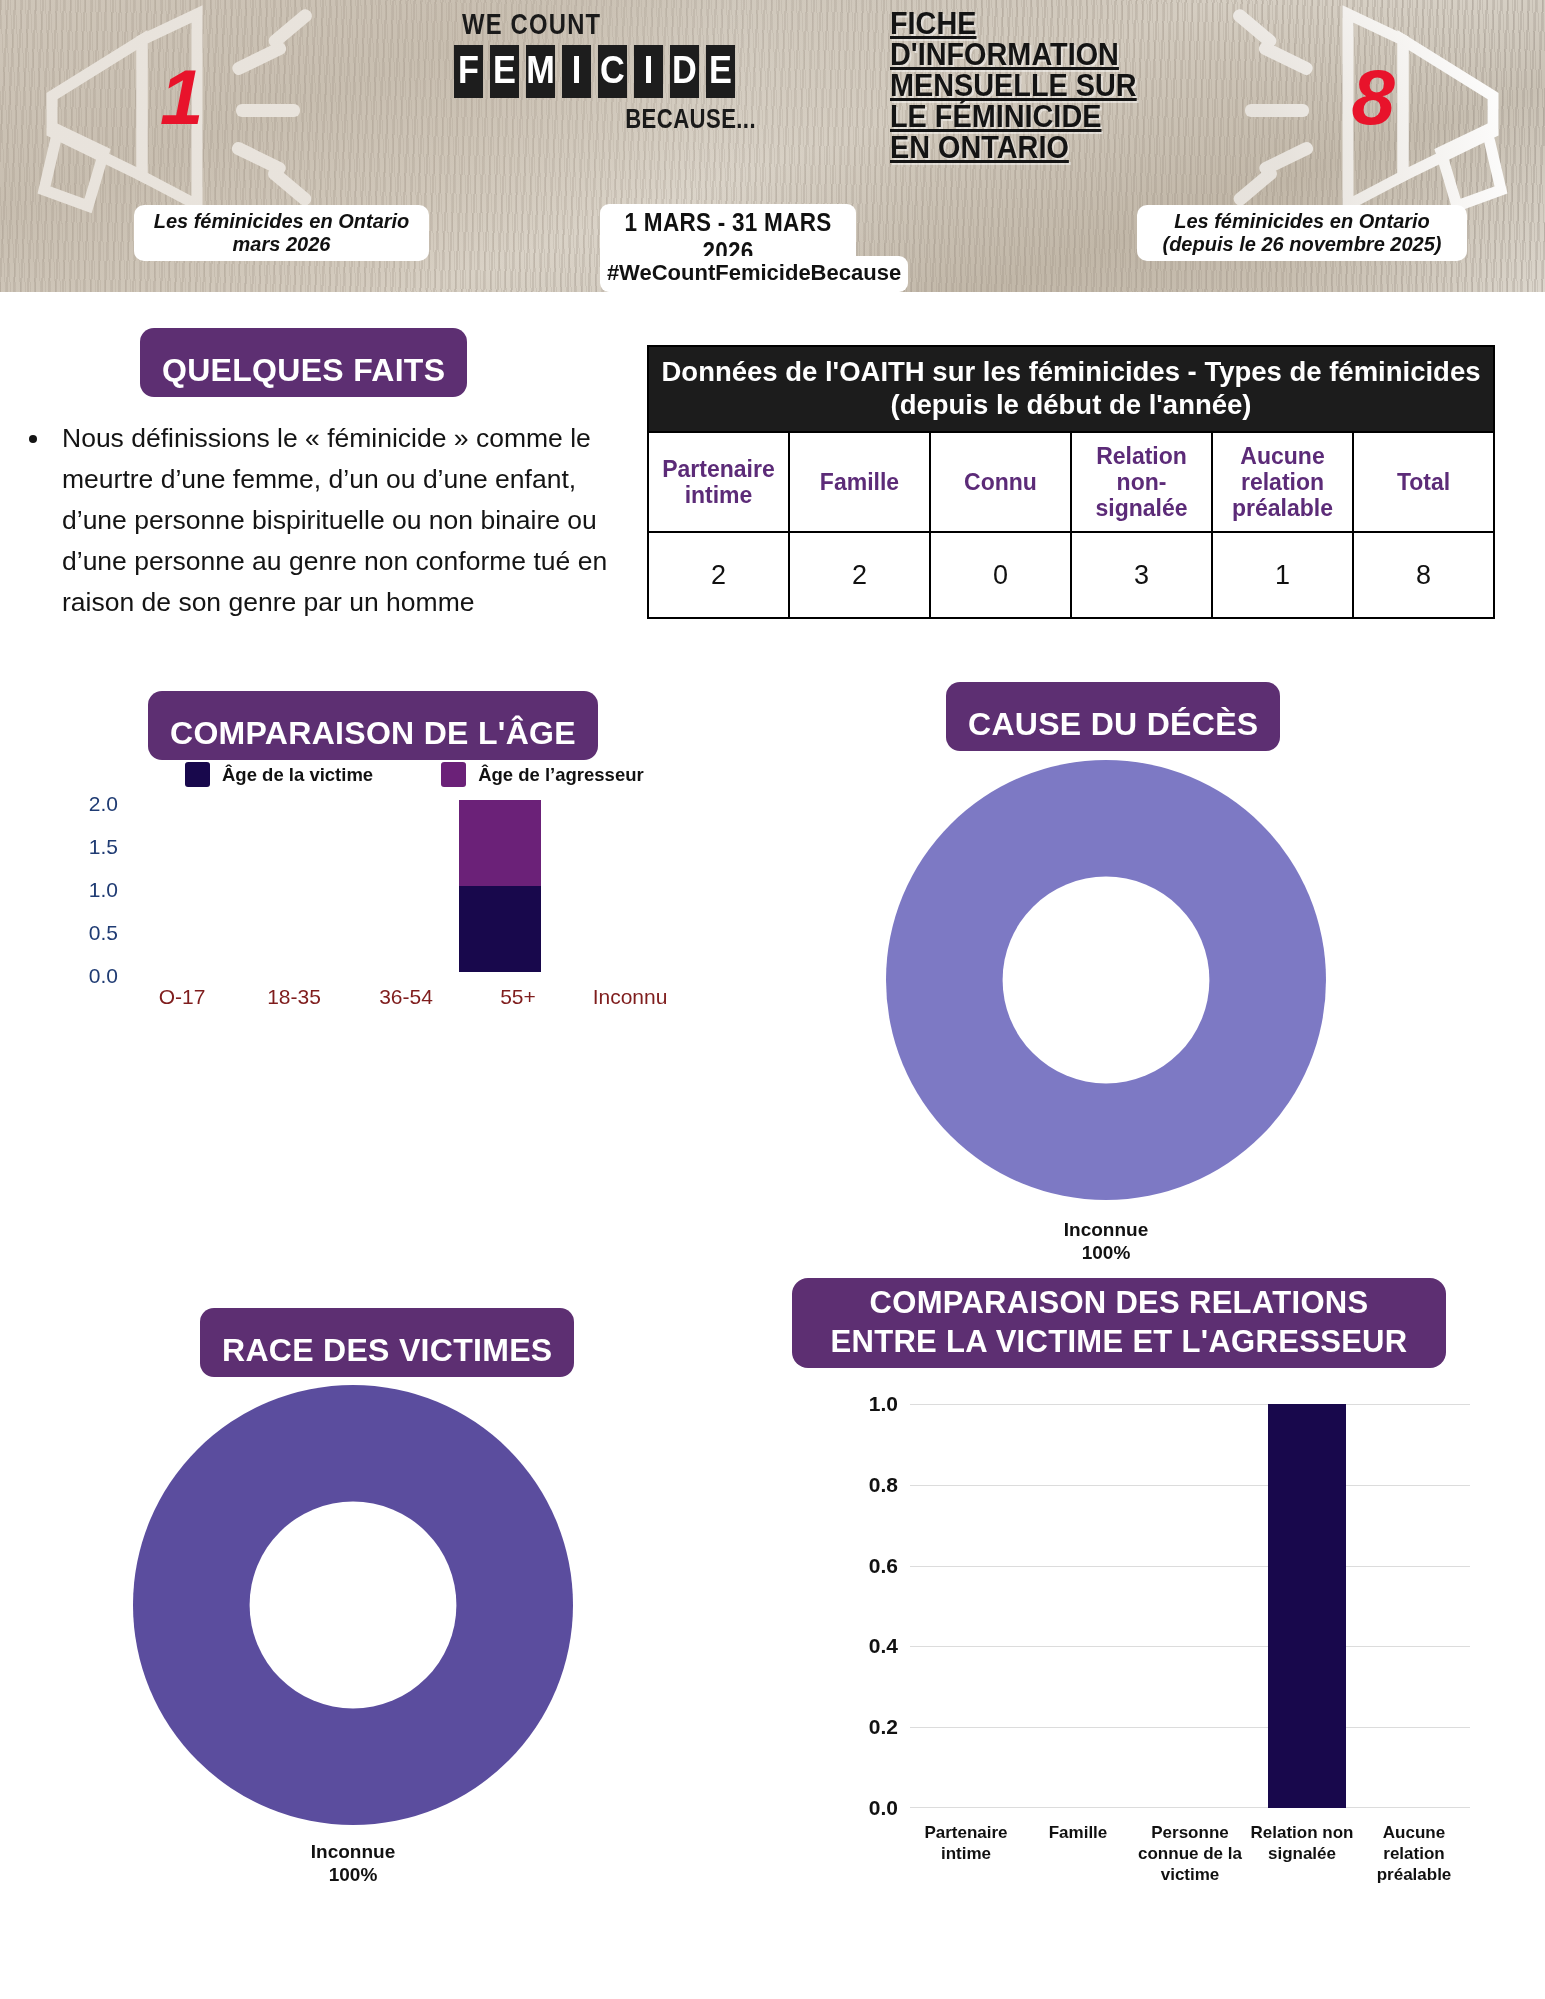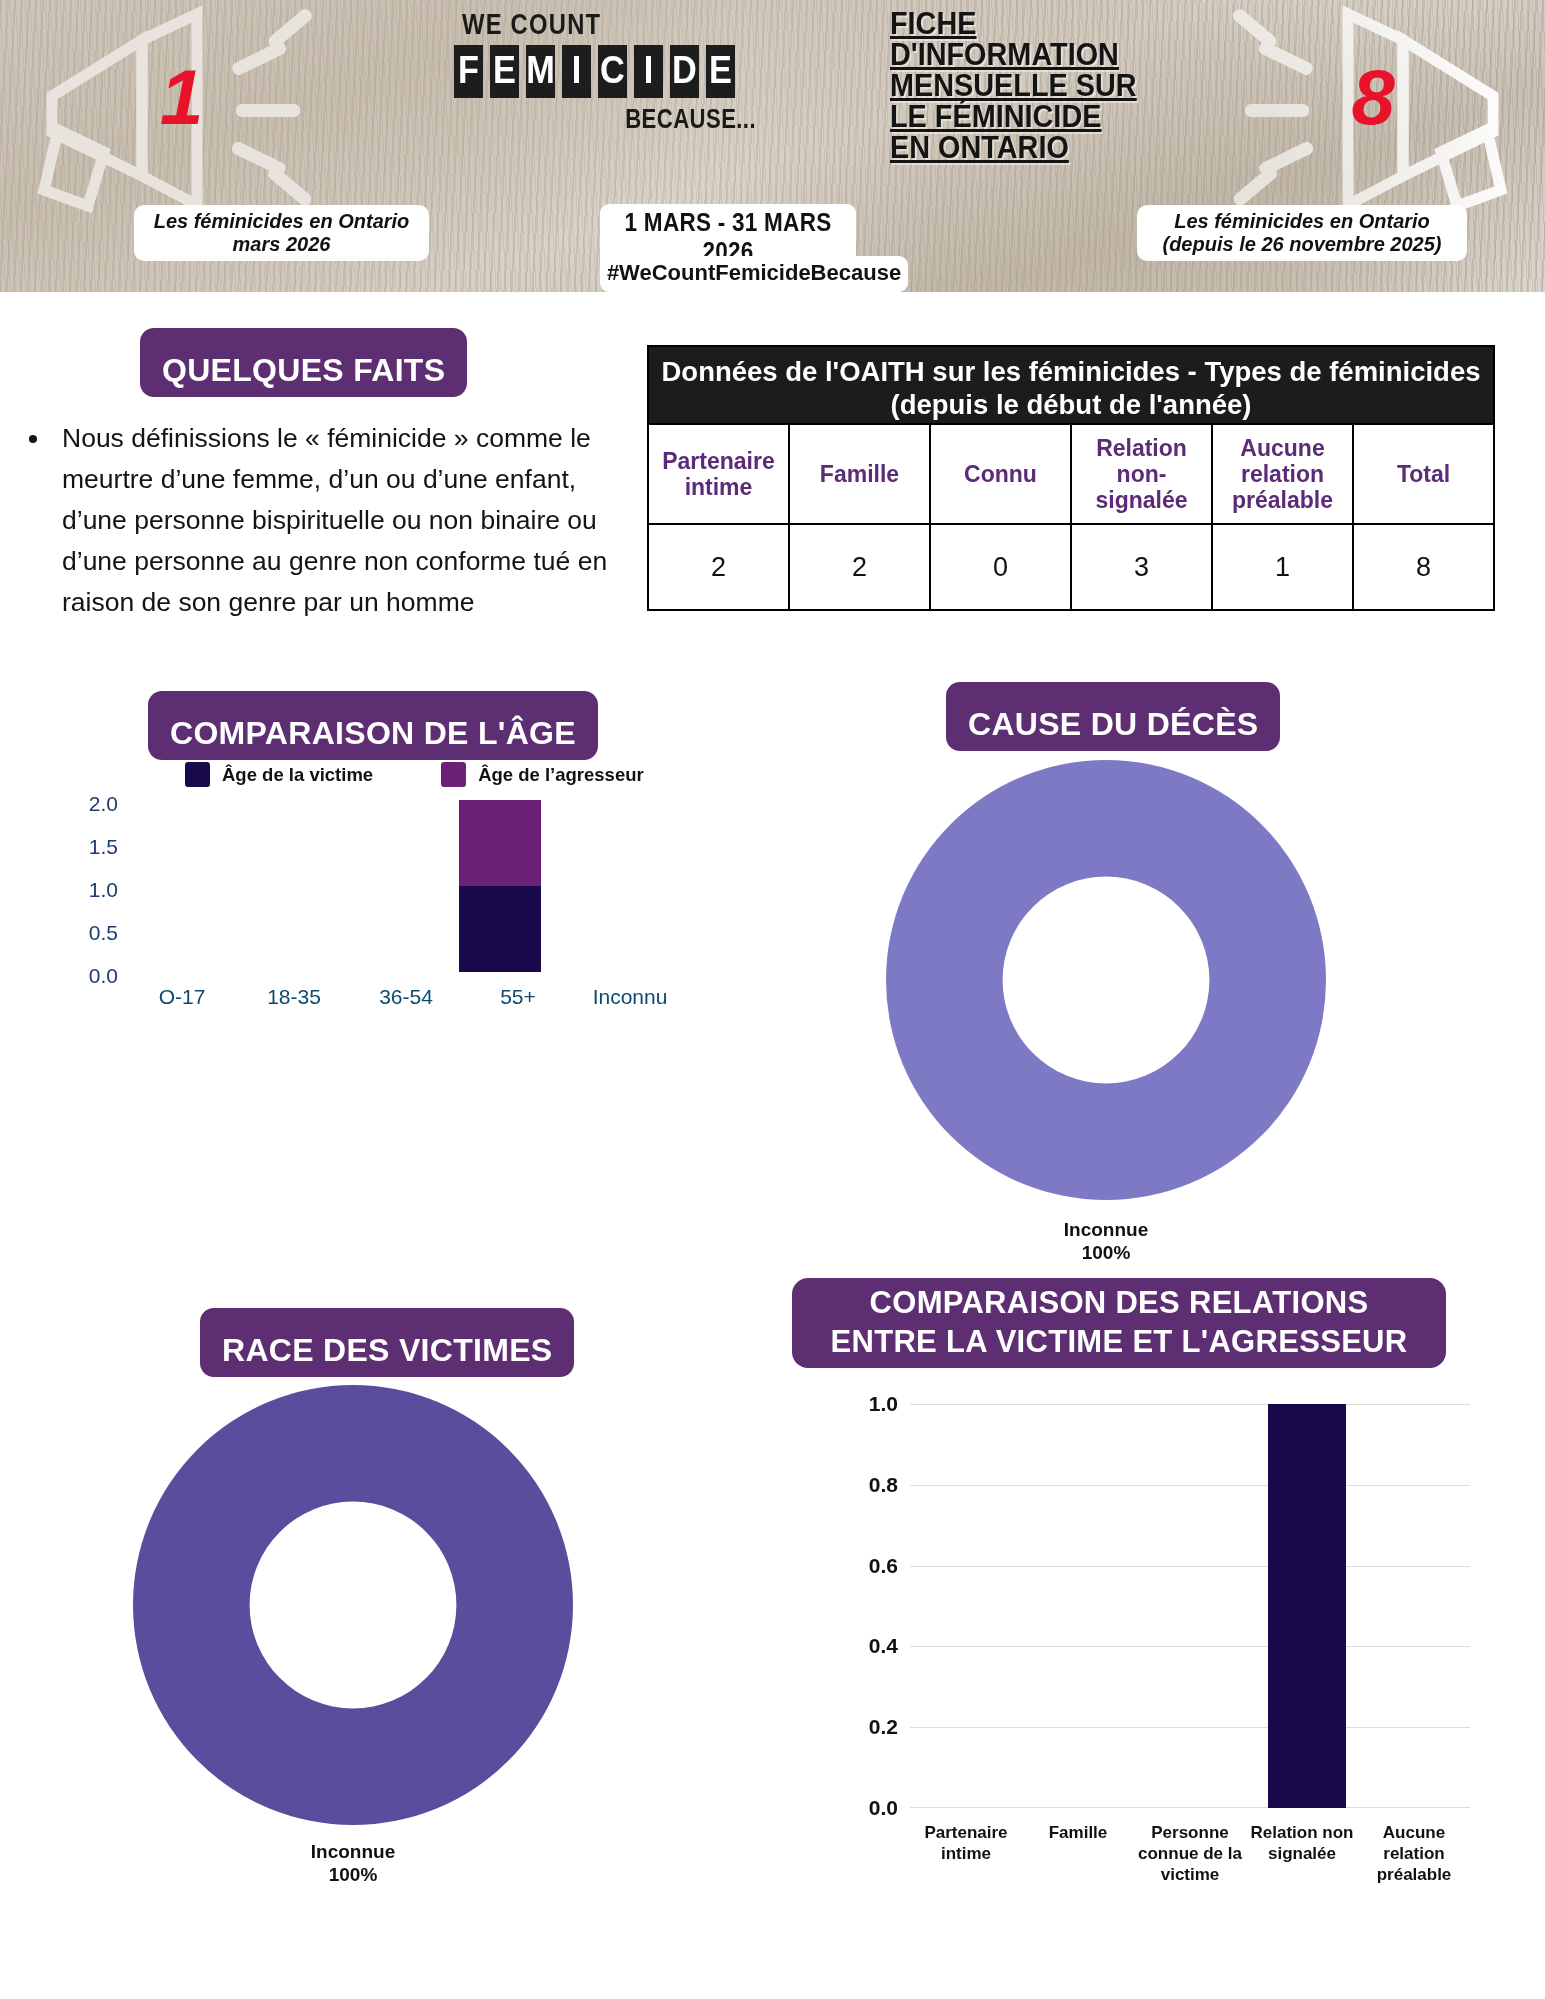--- a/index.html
+++ b/index.html
@@ -116,21 +116,21 @@
   }
   .facts-list li { margin-left:28px; padding-left:10px; }
 
   
   .tbl-wrap { position:absolute; left:647px; top:345px; width:848px; }
   table { border-collapse:collapse; width:100%; table-layout:fixed; }
   table td, table th { border:2px solid #000; }
   .tbl-title {
     background:#1c1c1c; color:#fff;
     font-family:"Liberation Sans", sans-serif; font-weight:bold;
-    font-size:27.5px; line-height:33px; text-align:center; padding:8px 6px 2px;
+    font-size:27.5px; line-height:33px; text-align:center; padding:8px 6px 10px;
   }
   .tbl-head {
     color:#5c2b78; font-family:"Liberation Sans", sans-serif; font-weight:bold;
     font-size:23px; line-height:26px; text-align:center; padding:10px 3px; background:#fff;
     height:92px; vertical-align:middle;
   }
   .tbl-cell {
     text-align:center; font-family:"Liberation Sans", sans-serif;
     font-size:27px; color:#111; height:86px; vertical-align:middle; background:#fff;
   }
@@ -152,21 +152,21 @@
     position:absolute; left:333px; bottom:0; width:82px; height:100%;
     display:flex; flex-direction:column;
   }
   .seg-top { background:#6b2178; }
   .seg-bot { background:#18084c; }
   .age-xlabels {
     position:absolute; left:126px; top:985px; width:560px; display:flex;
   }
   .age-xlabels span {
     flex:1; text-align:center; font-family:"Liberation Sans", sans-serif;
-    font-size:21px; color:#0c4a6e;
+    font-size:21px; color:#7f1d1d;
   }
 
   
   .cause-title { position:absolute; left:946px; top:682px; }
   .donut1 { position:absolute; left:886px; top:760px; width:440px; height:440px; }
   .donut-cap1 {
     position:absolute; left:886px; top:1218px; width:440px; text-align:center;
     font-family:"Liberation Sans", sans-serif; font-weight:bold; font-size:19px;
     line-height:23px; color:#111;
   }

